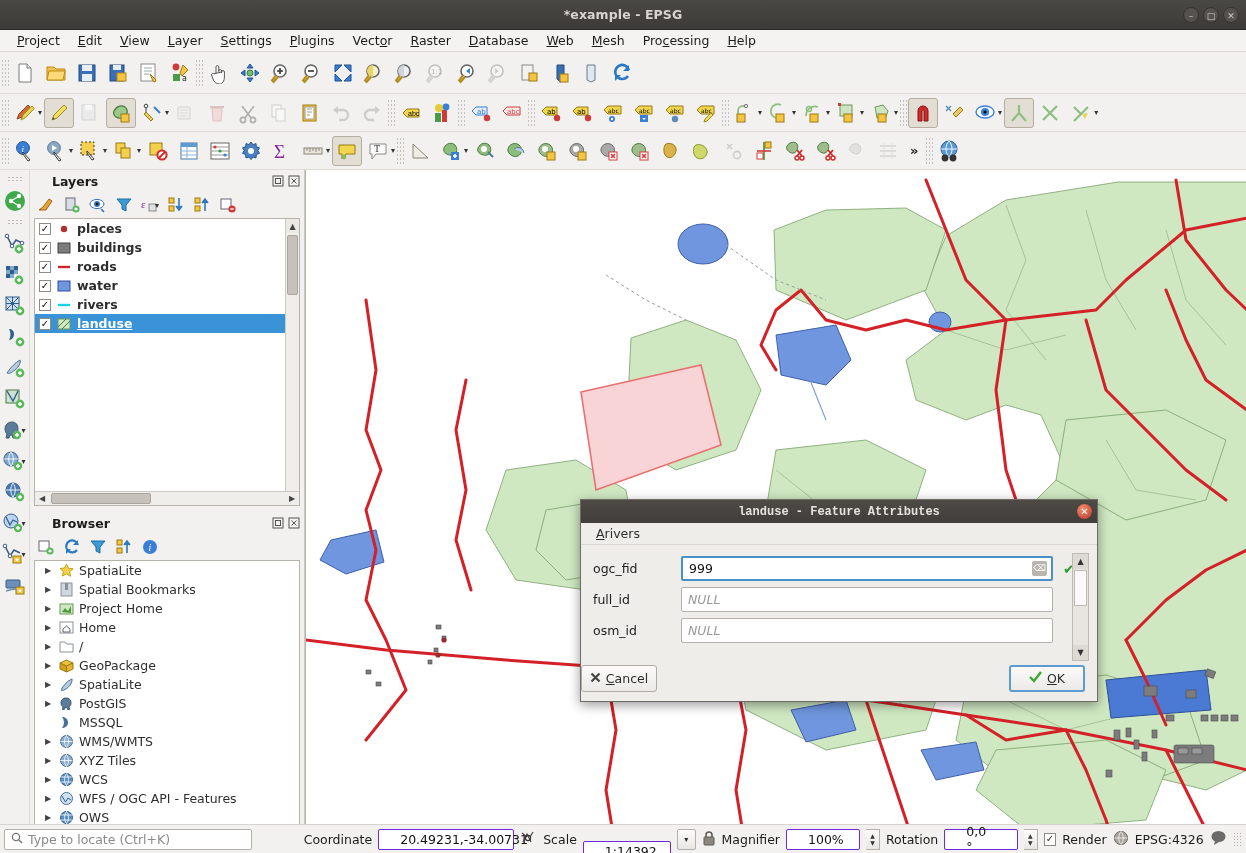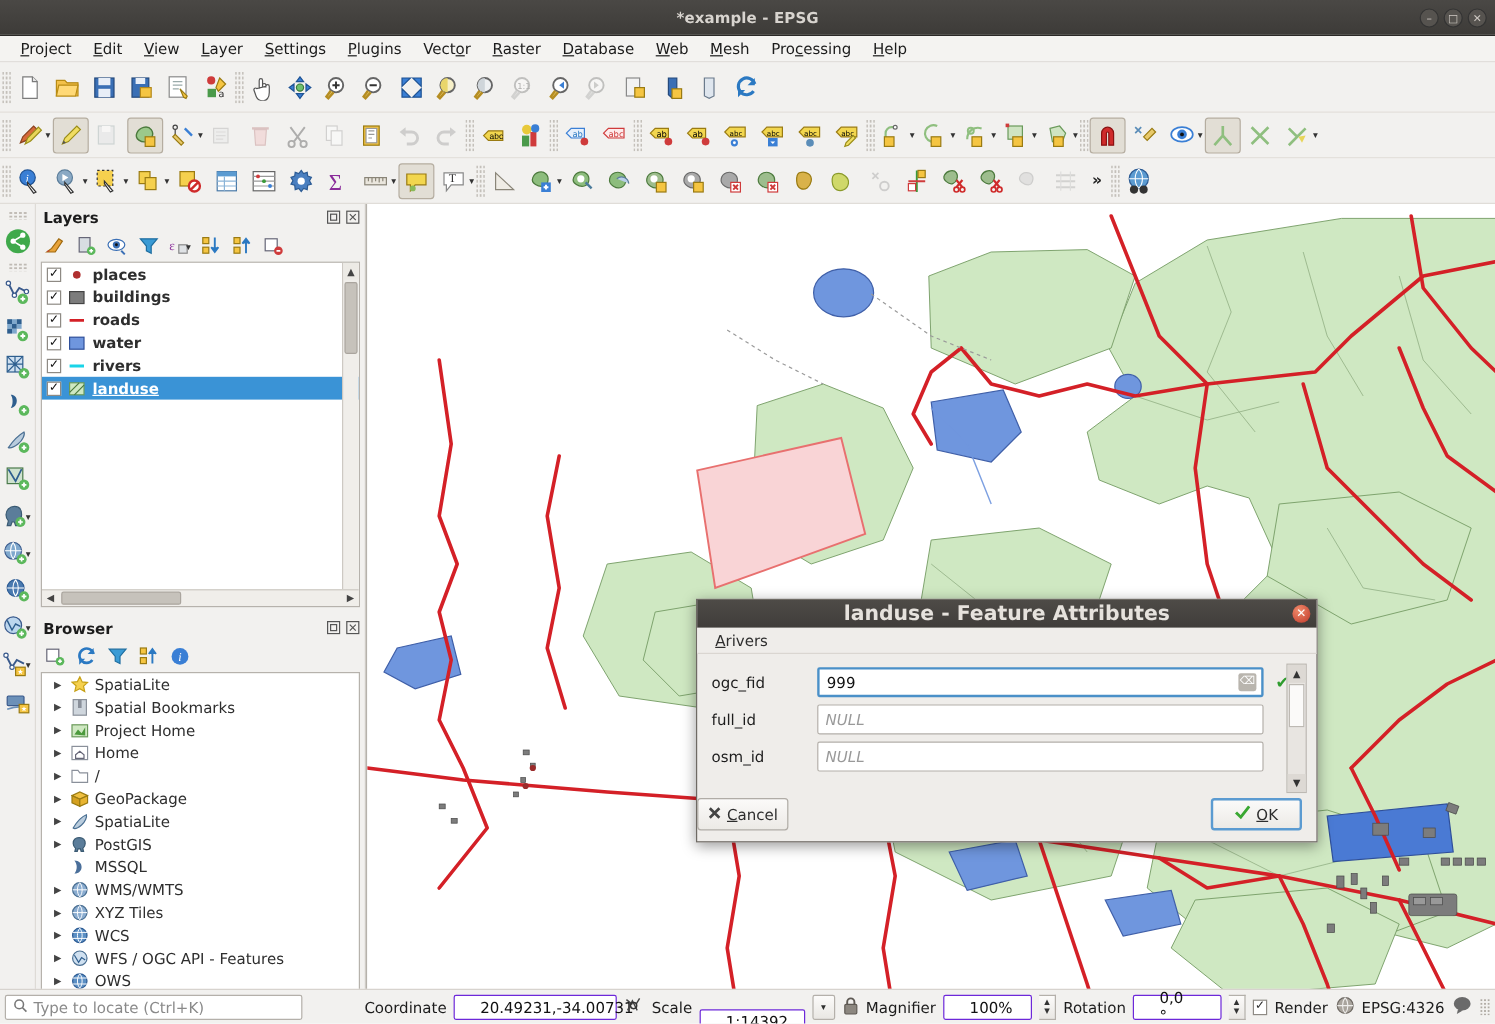--- a/index.html
+++ b/index.html
@@ -64,21 +64,21 @@
     background-image: radial-gradient(#b9b4ad 1px, transparent 1px);
     background-size: 4px 3px; opacity:.9; margin: 2px 0;}
 
   .panels { width: 275px; background: #f2f1ef; border-right: 1px solid #cfccc6;
     display: flex; flex-direction: column; }
 
   .panel-head {
     display: flex; align-items: center; height: 22px; padding: 0 4px 0 6px;
     font-weight: bold; font-size: 12.5px; color: #1c1c1c;
   }
-  .panel-head .ph-title { flex: 1; }
+  .panel-head .ph-title { flex: 1; margin-left: 16px; }
   .phbtn { width: 13px; height: 13px; margin-left: 3px; display:flex;align-items:center;justify-content:center;}
 
   .panel-toolbar { display: flex; align-items: center; gap: 2px; padding: 2px 4px; height: 26px;}
   .ptbtn { width: 24px; height: 22px; display:flex;align-items:center;justify-content:center;border-radius:3px;}
 
   .tree {
     background: #fff; border: 1px solid #b6b2ac; margin: 0 4px; flex: 1;
     position: relative; overflow: hidden;
   }
   .layers-tree { height: 126px; }
@@ -111,21 +111,21 @@
   .mapwrap svg.mapsvg { position:absolute; top:0; left:0; }
 
   
   .dialog {
     position: absolute; left: 580px; top: 499px; width: 518px; height: 203px;
     background: #efedea; border: 1px solid #6e6a64; box-shadow: 0 3px 11px rgba(0,0,0,.4);
     display: flex; flex-direction: column;
   }
   .dlg-title { height: 23px; background: linear-gradient(#4e4b47,#403d3a);
     display:flex;align-items:center;justify-content:center;position:relative;}
-  .dlg-title .t { color: #e6e2dd; font-size: 17px; font-weight: bold;}
+  .dlg-title .t { color: #e6e2dd; font-size: 12px; font-weight: bold; font-family: Liberation Mono, monospace;}
   .dlg-close { position: absolute; right: 5px; top: 4px; width: 15px; height: 15px; border-radius: 50%;
     background: radial-gradient(circle at 35% 30%, #f08a6a, #c0392b); color: #fff;
     font-size: 10px; line-height: 15px; text-align: center; font-weight: bold;}
   .dlg-menubar { height: 22px; background: #efedea; border-bottom: 1px solid #dad6d1;
      display:flex;align-items:center;padding-left:8px;}
   .dlg-menubar .mi { padding: 1px 7px; font-size: 12.5px;}
   .dlg-body { flex: 1; position: relative; padding: 8px 0 0 0; overflow: hidden;}
   .frow { display: flex; align-items: center; height: 31px; padding: 0 0 0 12px;}
   .flabel { width: 88px; font-size: 12.5px; color: #1d1d1d;}
   .fwrap { position: relative; width: 372px;}

